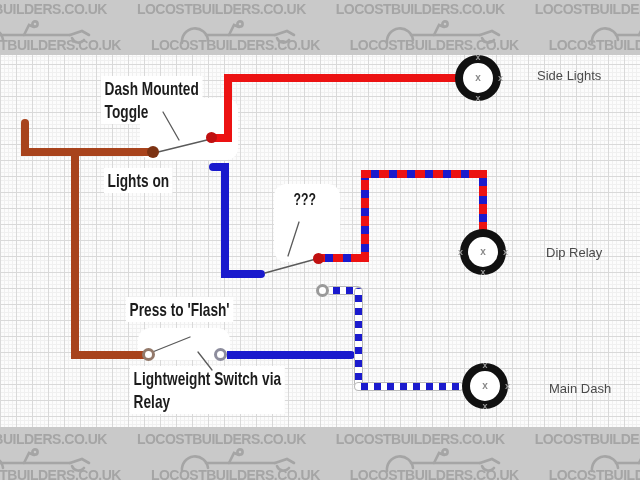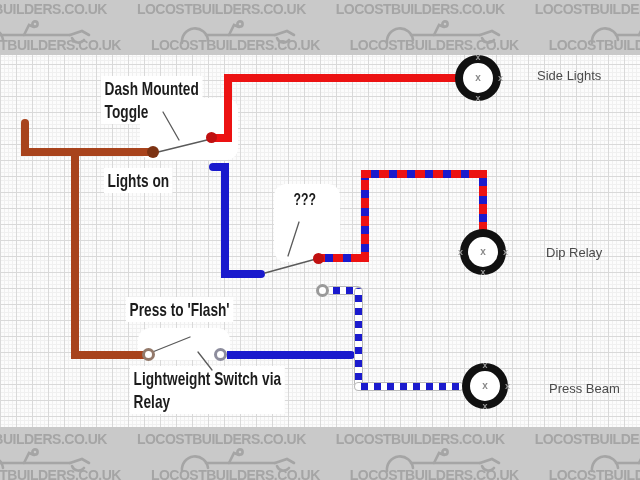--- a/index.html
+++ b/index.html
@@ -129,21 +129,21 @@
   </div>
   <div class="lamp" style="left:462px;top:363px;">
     <span class="mark center">x</span>
     <span class="mark mtop">x</span>
     <span class="mark mright">x</span>
     <span class="mark mbottom">x</span>
   </div>
 
   <span class="small-label" style="left:537px;top:68px;">Side Lights</span>
   <span class="small-label" style="left:546px;top:245px;">Dip Relay</span>
-  <span class="small-label" style="left:549px;top:381px;">Press Beam</span>
+  <span class="small-label" style="left:549px;top:381px;">Main Dash</span>
 
   <div class="dlabel" style="left:101px;top:76px;">
     <div>Dash Mounted</div>
     <div>Toggle</div>
   </div>
   <div class="dlabel" style="left:104px;top:168px;">Lights on</div>
   <div class="dlabel" style="left:290px;top:189px;font-size:17px;">???</div>
   <div class="dlabel" style="left:126px;top:297px;">Press to 'Flash'</div>
   <div class="dlabel" style="left:130px;top:366px;">
     <div>Lightweight Switch via</div>

